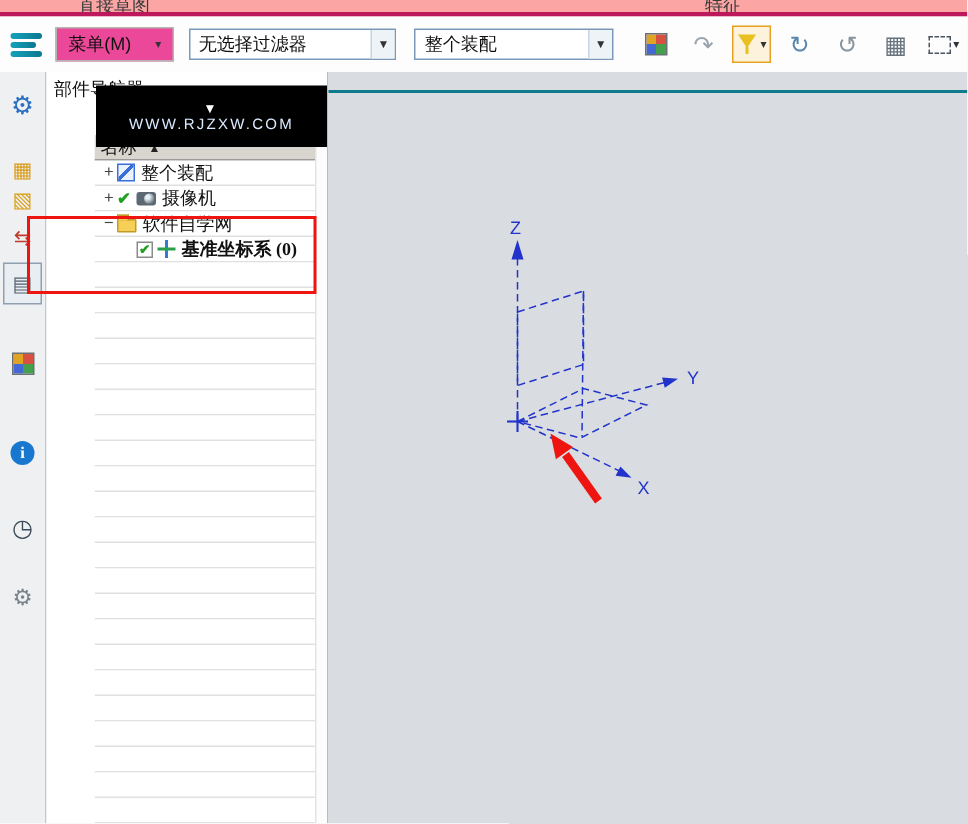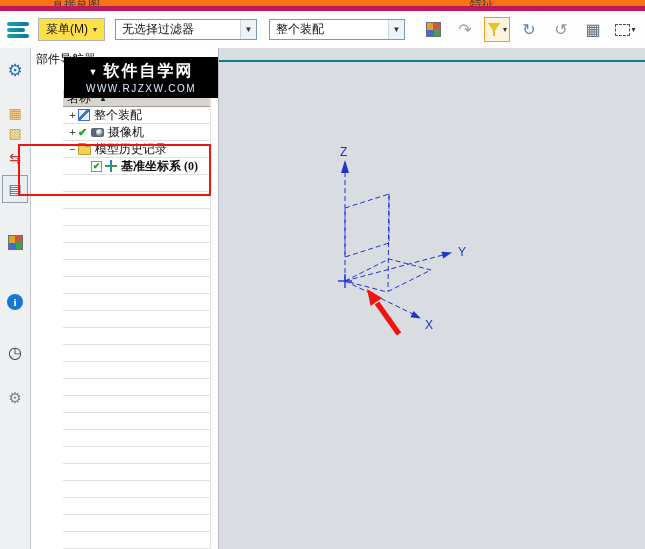--- a/index.html
+++ b/index.html
@@ -2,31 +2,31 @@
 <html style="--highlight-red: #ee1510; --axis-blue: #2233cc; --teal-line: #0e7c8c; --canvas-bg: #d9dde1; --watermark-bg: #000000;"><head>
 <meta charset="utf-8">
 <style>
   * { box-sizing: border-box; margin: 0; padding: 0; }
   html,body { background:#fff; }
   body { font-family: "Liberation Sans", sans-serif; font-size: 12px; color:#111; }
 
   .app { position: relative; width: 645px; height: 549px; background: #fff; overflow: hidden; }
 
   
-  .ribbon-strip { position:absolute; left:0; top:0; width:100%; height:11px; background:#f97316; border-bottom:5px solid #be185d; overflow:hidden; }
+  .ribbon-strip { position:absolute; left:0; top:0; width:100%; height:11px; background:#fca5a5; border-bottom:3px solid #be185d; overflow:hidden; }
   .rlabel { position:absolute; top:-4px; font-size:12px; color:#3a3a3a; white-space:nowrap; }
   .rlabel.left { left:52px; }
   .rlabel.right { left:470px; }
 
   
   .toolbar { position:absolute; left:0; top:11px; width:100%; height:37px; background:#fdfdfd; display:flex; align-items:center; }
   .menu-logo { width:28px; height:20px; margin-left:4px; display:flex; flex-direction:column; justify-content:space-between; padding:2px 3px; }
   .menu-logo span { display:block; height:4px; border-radius:2px; background:linear-gradient(90deg,#14a2ba,#0b7890); }
   .menu-logo span:nth-child(2){ width:80%; }
-  .menu-btn { margin-left:6px; height:23px; border:1px solid #b4b4b4; background:#fde047; display:flex; align-items:center; padding:0 7px; gap:5px; cursor:pointer; white-space:nowrap; }
+  .menu-btn { margin-left:6px; height:23px; border:1px solid #b4b4b4; background:#ec4899; display:flex; align-items:center; padding:0 7px; gap:16px; cursor:pointer; white-space:nowrap; }
   .caret { font-size:8px; color:#333; }
   .combo { height:21px; border:1px solid #7a99b8; background:#fff; display:flex; align-items:center; cursor:pointer; }
   .combo .val { padding:12px 6px; flex:1; white-space:nowrap; overflow:hidden; }
   .combo .dd { width:16px; height:100%; border-left:1px solid #c8d4e0; background:#eef3f8; display:flex; align-items:center; justify-content:center; font-size:8px; color:#333; }
   .combo.filter { width:142px; margin-left:10px; }
   .combo.scope  { width:136px; margin-left:12px;gap:41px; }
   .tb-icons { display:flex; align-items:center; margin-left:12px; }
   .tb-icon { min-width:26px; height:25px; display:flex; align-items:center; justify-content:center; margin:0 3px; font-size:16px; color:#4a5560; cursor:pointer; }
   .tb-icon.active { border:1px solid #e8a020; background:#fdf3dc; }
   .mini-caret { font-size:8px; color:#333; margin-left:2px; }
@@ -197,21 +197,21 @@
             </div>
             <div class="row tree-row">
               <span class="expander">+</span>
               <span class="check-glyph">✔</span>
               <span class="row-icon camera-icon"></span>
               <span class="row-label">摄像机</span>
             </div>
             <div class="row tree-row">
               <span class="expander">−</span>
               <span class="row-icon folder-icon"></span>
-              <span class="row-label">模型历史记录</span>
+              <span class="row-label">软件自学网</span>
             </div>
             <div class="row tree-row" style="padding-left: 17px;">
               <span class="expander"></span>
               <span class="checkbox">✔</span>
               <span class="row-icon datum-csys-icon"></span>
               <span class="row-label bold">基准坐标系 (0)</span>
             </div>
             <div class="row"></div>
             <div class="row"></div>
             <div class="row"></div>
@@ -263,20 +263,19 @@
       <text class="axis-text" x="206" y="281">X</text>
 
       <line class="redline" x1="180" y1="286" x2="158" y2="255"></line>
       <polygon class="redfill" points="148,241 163,250 151.6,258.1"></polygon>
     </svg>
   </div>
 
   <div class="watermark">
     <div class="wm-line1">
       <span class="wm-logo">▼</span>
-      <span>软件自学网</span>
     </div>
     <div class="wm-line2">WWW.RJZXW.COM</div>
   </div>
 
   <div class="highlight-box"></div>
 
 </div>
 
 </body></html>

